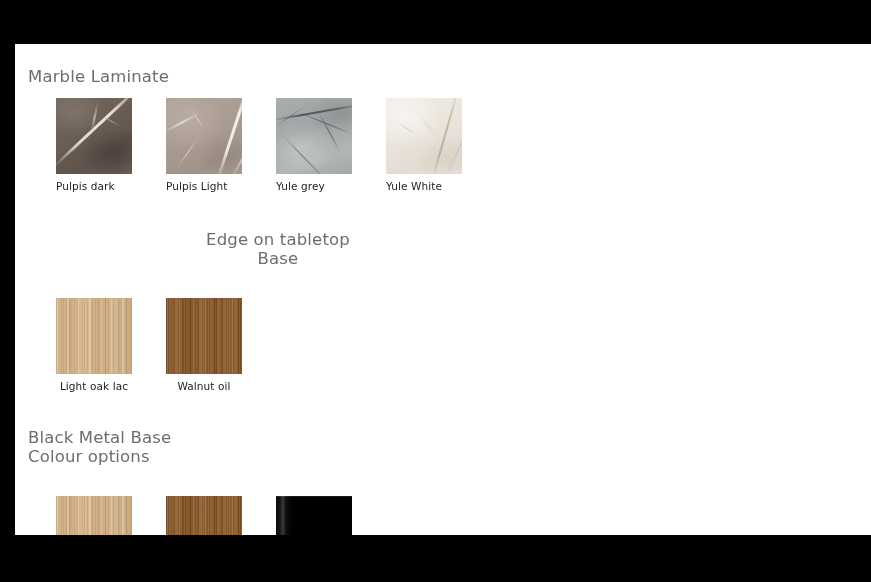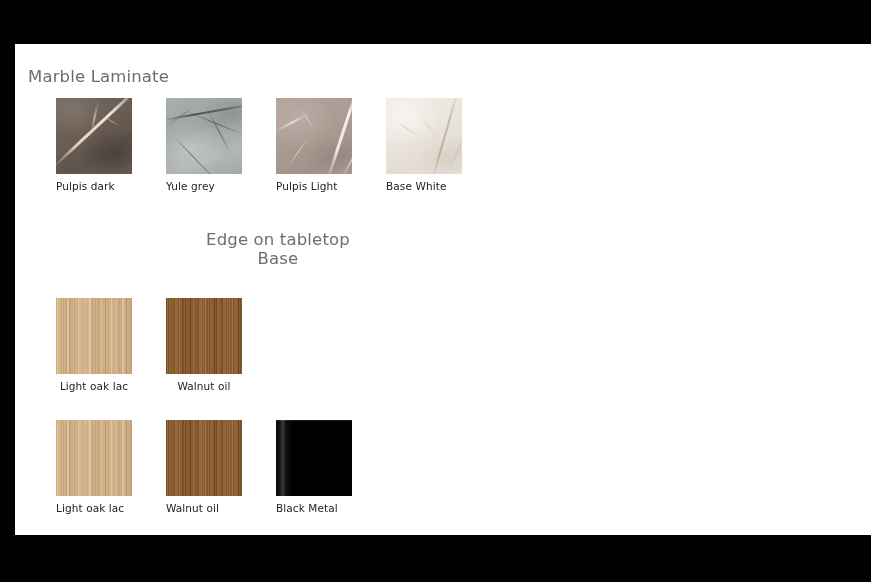--- a/index.html
+++ b/index.html
@@ -314,58 +314,58 @@
         <div class="swatch-cell">
           <span class="swatch m-pulpis-dark">
             <span class="veins">
               <span class="v1"></span>
                 <span class="v2"></span>
                 <span class="v3"></span>
                 <span class="v4"></span>
             </span>
           </span>
           <span class="swatch-label">Pulpis dark</span>
+        </div>
+
+        <div class="swatch-cell">
+          <span class="swatch m-pulpis-light">
+            <span class="veins">
+              <span class="v1"></span>
+                <span class="v2"></span>
+                <span class="v3"></span>
+                <span class="v4"></span>
+                <span class="v5"></span>
+            </span>
+          </span>
+          <span class="swatch-label">Pulpis Light</span>
         </div>
 
         <div class="swatch-cell">
           <span class="swatch m-yule-grey">
             <span class="veins">
               <span class="v1"></span>
                 <span class="v2"></span>
                 <span class="v3"></span>
                 <span class="v4"></span>
                 <span class="v5"></span>
             </span>
           </span>
           <span class="swatch-label">Yule grey</span>
         </div>
 
         <div class="swatch-cell">
-          <span class="swatch m-pulpis-light">
-            <span class="veins">
-              <span class="v1"></span>
-                <span class="v2"></span>
-                <span class="v3"></span>
-                <span class="v4"></span>
-                <span class="v5"></span>
-            </span>
-          </span>
-          <span class="swatch-label">Pulpis Light</span>
-        </div>
-
-        <div class="swatch-cell">
           <span class="swatch m-yule-white">
             <span class="veins">
               <span class="v1"></span>
                 <span class="v2"></span>
                 <span class="v3"></span>
                 <span class="v4"></span>
             </span>
           </span>
-          <span class="swatch-label">Base White</span>
+          <span class="swatch-label">Yule White</span>
         </div>
 
       </div>
     </div>
 
     <div class="section sec-edge">
       <div class="section-head">
         <span>Edge on tabletop</span>
         <span class="sub">Base</span>
       </div>
@@ -378,20 +378,24 @@
 
         <div class="swatch-cell">
           <span class="swatch w-walnut"></span>
           <span class="swatch-label">Walnut oil</span>
         </div>
 
       </div>
     </div>
 
     <div class="section sec-base">
+      <div class="section-head">
+        <span>Black Metal Base</span>
+        <span class="sub">Colour options</span>
+      </div>
       <div class="swatch-row">
 
         <div class="swatch-cell">
           <span class="swatch w-light-oak"></span>
           <span class="swatch-label">Light oak lac</span>
         </div>
 
         <div class="swatch-cell">
           <span class="swatch w-walnut"></span>
           <span class="swatch-label">Walnut oil</span>

